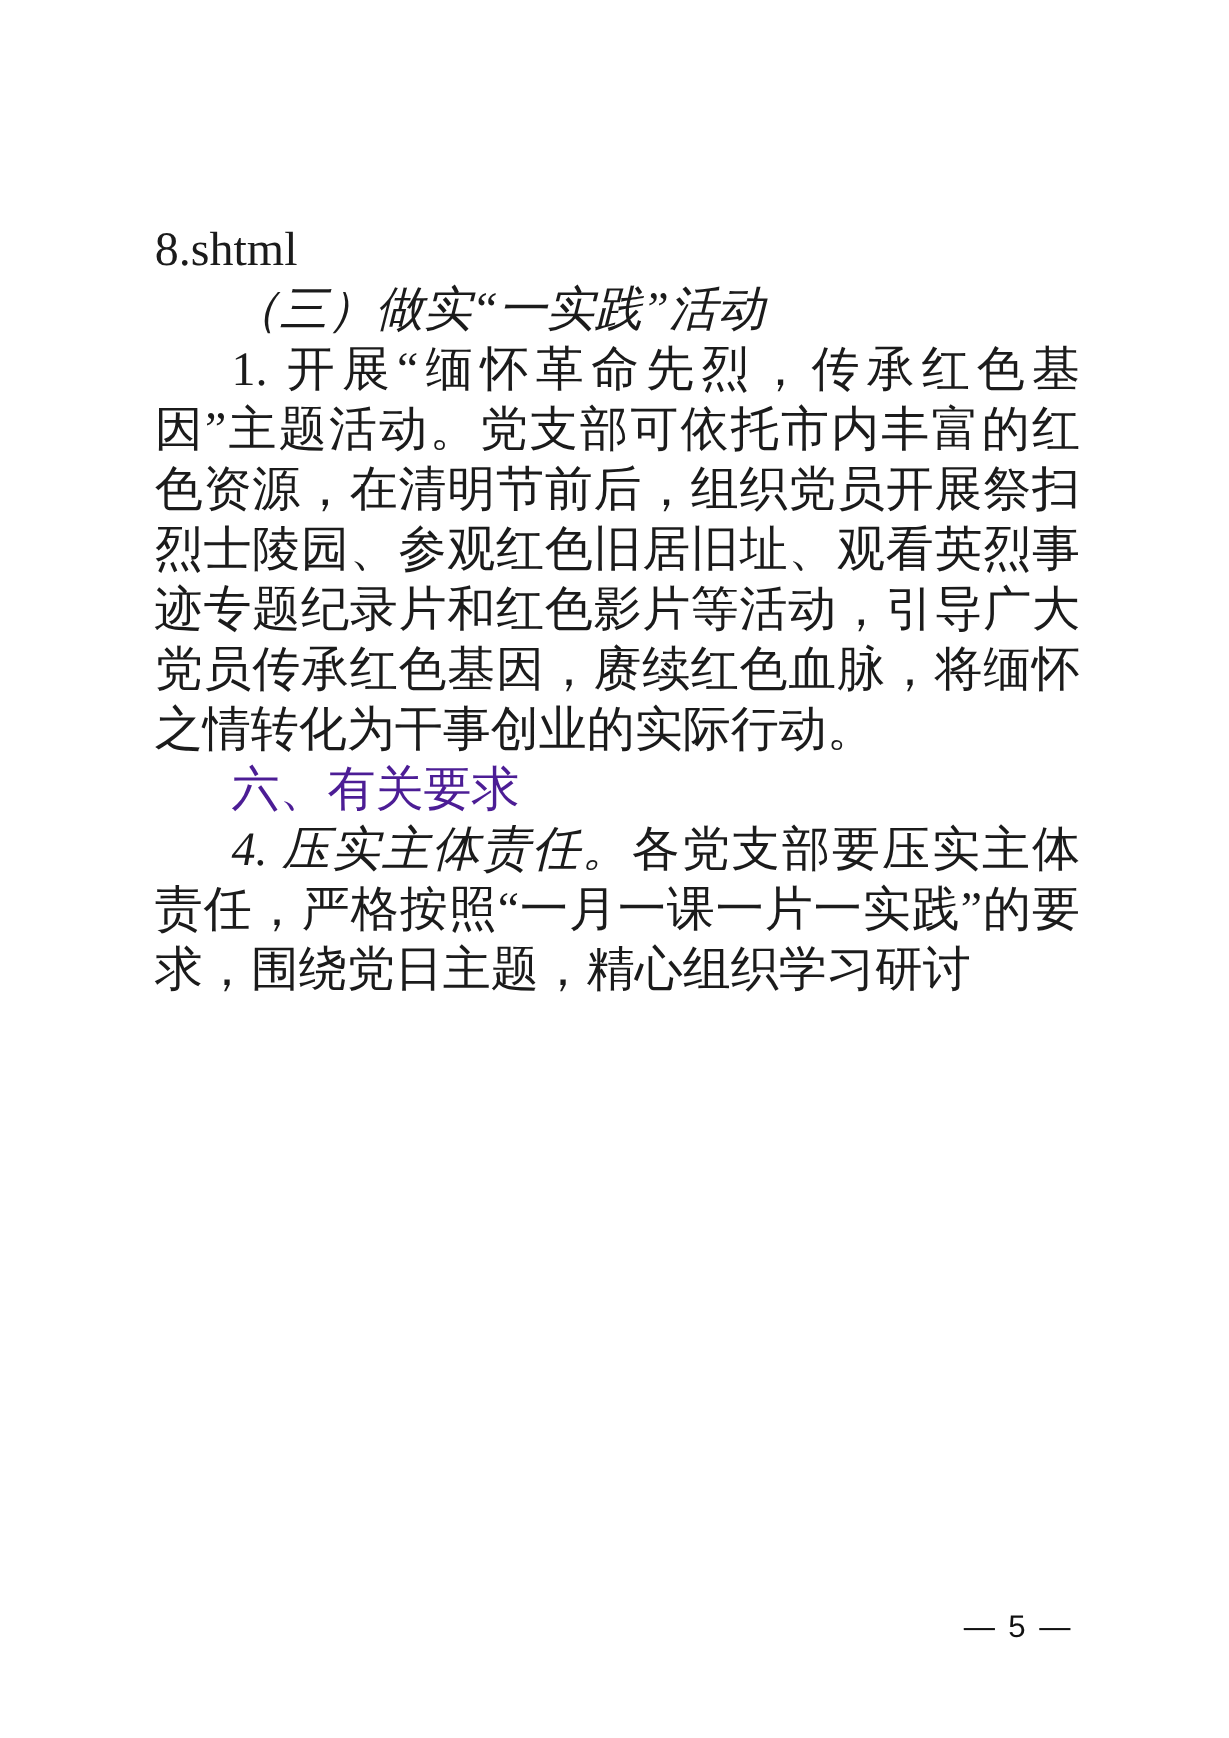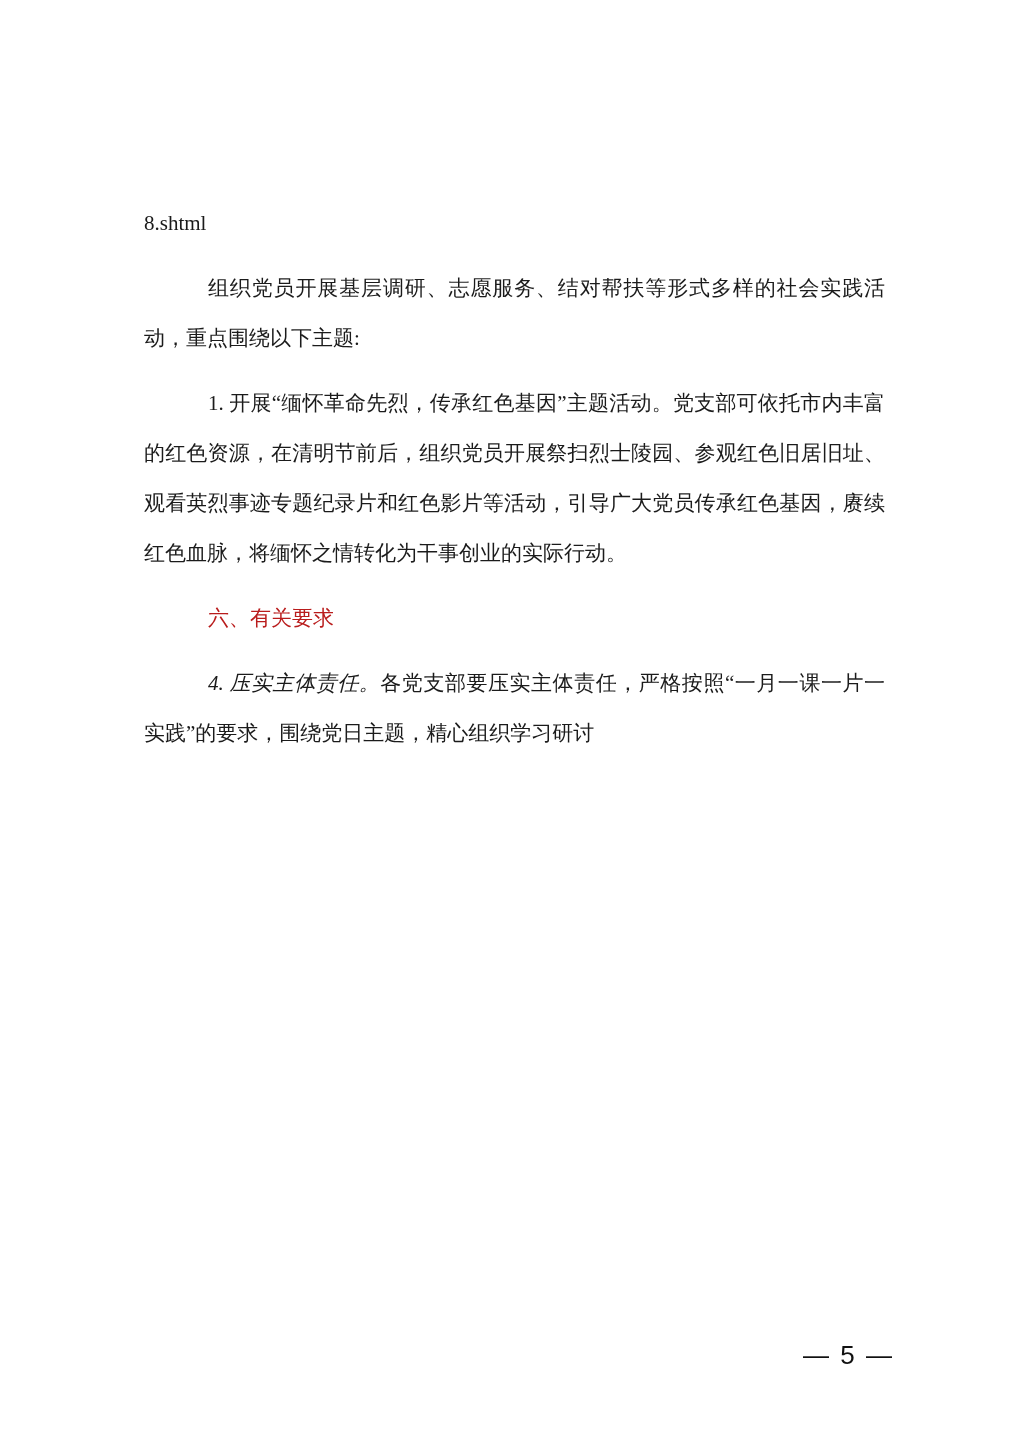--- a/index.html
+++ b/index.html
@@ -18,38 +18,38 @@
   }
   .content {
     position: absolute;
     left: 129px; top: 183px;
     width: 771px;
     font-size: 32px;
     line-height: 50px;
     text-align: justify;
   }
   .content p, .content h3 {
-    margin: 15px;
+    margin: 0;
     padding: 0;
     font-weight: normal;
-    font-size: 21px;
+    font-size: 40px;
     line-height: 50px;
   }
   .indent { text-indent: 64px; }
   .file-line { text-indent: 0; text-align: left; }
   
   .kai { font-style: italic; }
   
   .lead-bold { font-weight: normal; }
   
   .heading-hei {
     font-family: "Liberation Sans", sans-serif;
     font-weight: 600;
     font-style: normal;
-    color: #b91c1c;
+    color: #4c1d95;
   }
   .footer {
     position: absolute;
     top: 1340px;
     right: 130px;
     font-size: 26px;
     line-height: 30px;
     font-family: "Liberation Sans", sans-serif;
     color: #111111;
     letter-spacing: 2px;
@@ -57,22 +57,22 @@
 </style>
 </head>
 <body>
 
 <div class="page">
 
   <main class="content">
 
     <p class="file-line">8.shtml</p>
 
+    <h3 class="indent kai">（三）做实“一实践”活动</h3>
 
-    <p class="indent">组织党员开展基层调研、志愿服务、结对帮扶等形式多样的社会实践活动，重点围绕以下主题:</p>
 
     <p class="indent"><span class="lead-bold">1. 开展“缅怀革命先烈，传承红色基因”主题活动。</span><span>党支部可依托市内丰富的红色资源，在清明节前后，组织党员开展祭扫烈士陵园、参观红色旧居旧址、观看英烈事迹专题纪录片和红色影片等活动，引导广大党员传承红色基因，赓续红色血脉，将缅怀之情转化为干事创业的实际行动。</span></p>
 
 
 
     <h3 class="indent heading-hei">六、有关要求</h3>
 
     <p class="indent"><span class="kai">4. 压实主体责任。</span><span>各党支部要压实主体责任，严格按照“一月一课一片一实践”的要求，围绕党日主题，精心组织学习研讨</span></p>
 
   </main>

